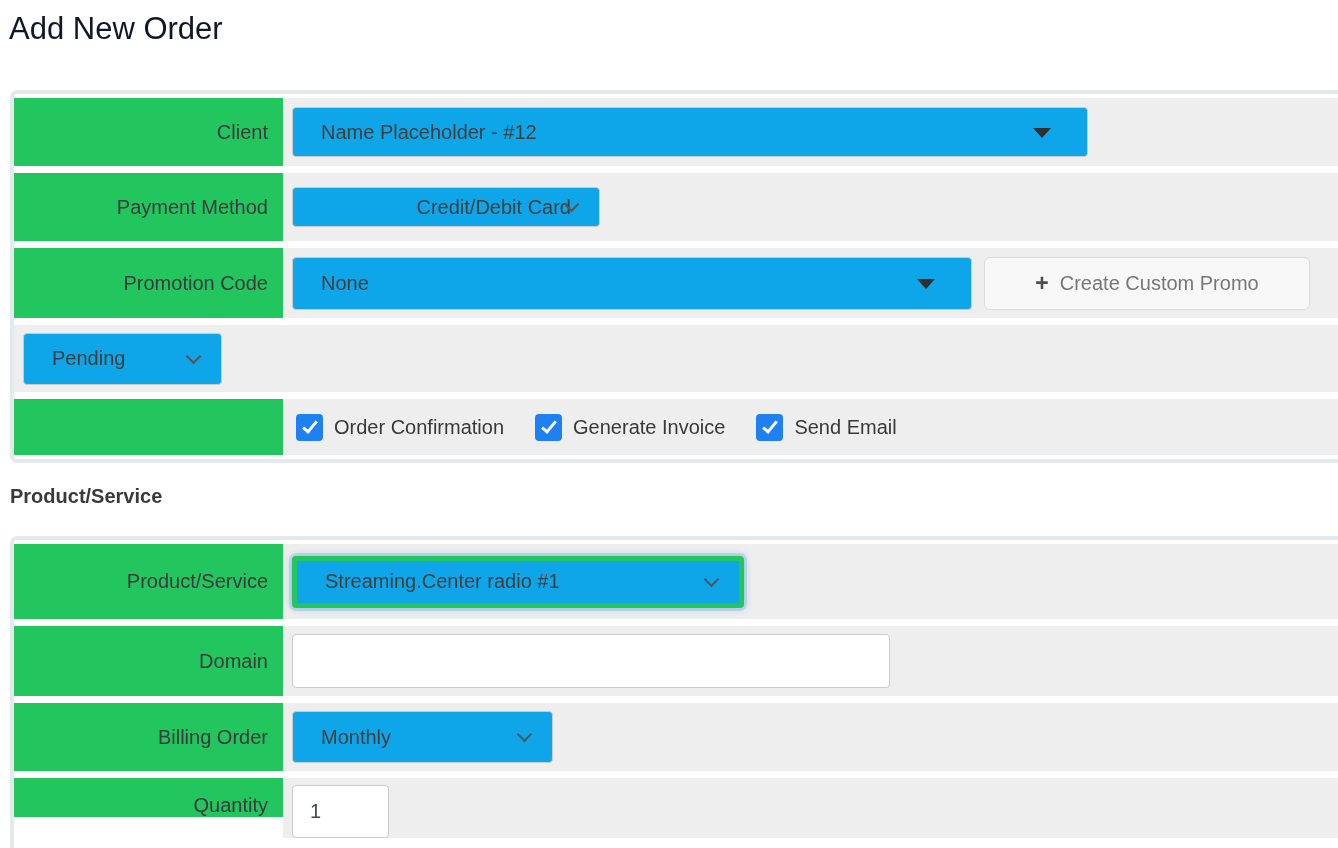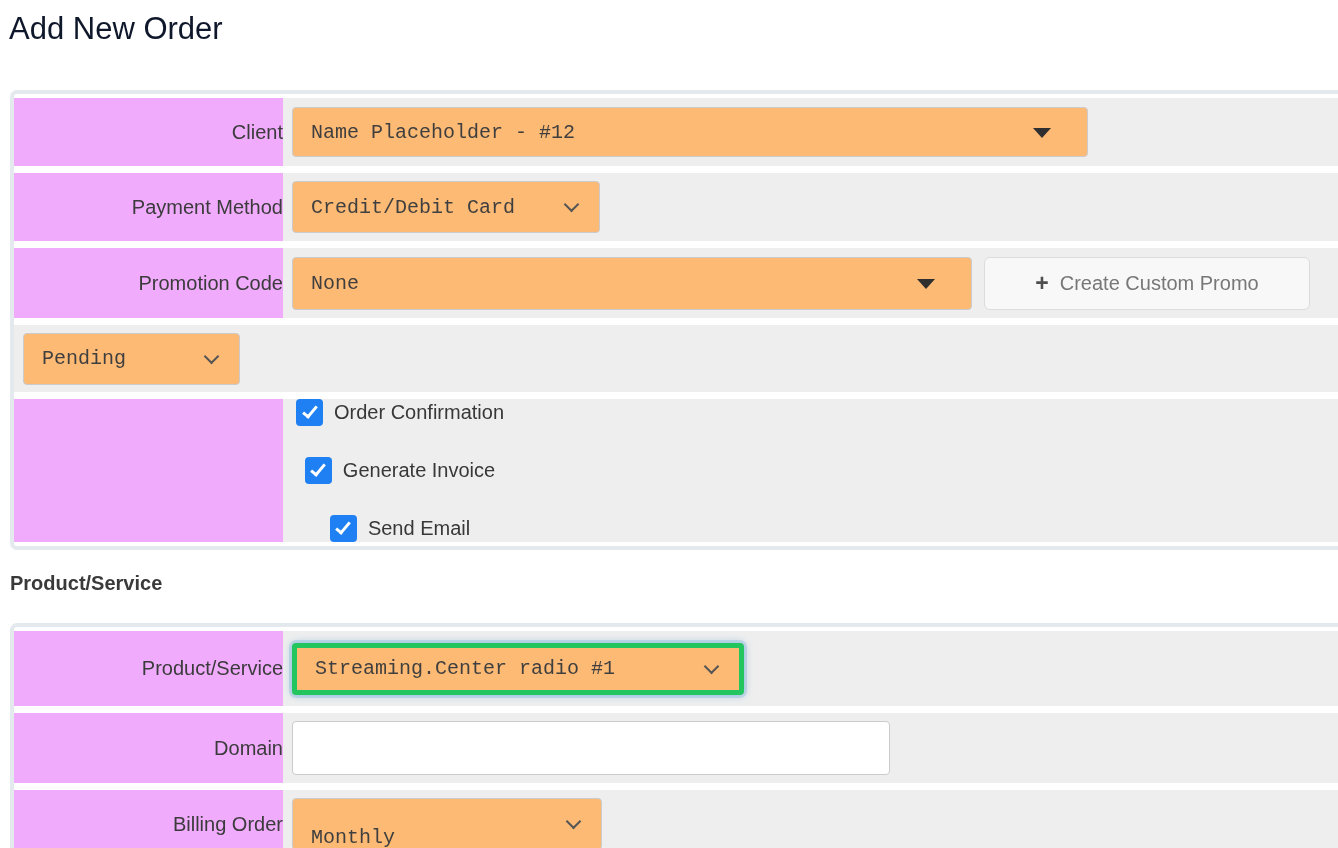--- a/index.html
+++ b/index.html
@@ -30,24 +30,25 @@
   }
   .panel.first { margin-top: 42px; }
   .panel.second { margin-top: 28px; height: 420px; }
 
   .form-row { display: flex; align-items: stretch; margin-bottom: 7px; }
   .form-row:last-child { margin-bottom: 0; }
 
   .row-label {
     flex: none;
     width: 269px;
-    background: #f0abfc;
+    background: #22c55e;
     display: flex;
     align-items: center;
     justify-content: flex-end;
+    padding-right: 15px;
     font-size: 20px;
     color: #3b3b3b;
   }
   .row-field {
     flex: 1;
     background: #eeeeee;
     display: flex;
     align-items: center;
     padding: 0 9px;
   }
@@ -61,31 +62,30 @@
   .h-product  { min-height: 75px; }
   .h-domain   { min-height: 70px; }
   .h-billing  { min-height: 68px; }
   .h-quantity { min-height: 120px; align-items: flex-start; }
   .h-quantity .row-label { align-items: flex-start; padding-top: 16px; }
   .h-quantity .row-field { align-items: flex-start; padding-top: 7px; }
 
   
   .control {
     position: relative;
-    background: #fdba74;
+    background: #0ea5e9;
     border: 1px solid #cbcbcb;
     border-radius: 4px;
     display: flex;
     align-items: center;
-    padding: 0 18px;
+    padding: 0 28px;
     font-size: 20px;
     color: #3f3f3f;
     white-space: nowrap;
     overflow: hidden;
-    font-family: Liberation Mono, monospace;
   }
   .dropdown-caret {
     position: absolute;
     right: 36px;
     top: 50%;
     margin-top: -4px;
     width: 0; height: 0;
     border-left: 9px solid transparent;
     border-right: 9px solid transparent;
     border-top: 10px solid #2f2f2f;
@@ -94,29 +94,29 @@
     position: absolute;
     right: 22px;
     top: 50%;
     width: 11px; height: 11px;
     border-right: 2px solid #555;
     border-bottom: 2px solid #555;
     transform: translateY(-8px) rotate(45deg);
   }
 
   .client-box  { width: 796px; height: 50px; }
-  .payment-box { width: 308px; height: 52px; }
+  .payment-box { width: 308px; height: 40px; justify-content: flex-end; }
   .promo-box   { width: 680px; height: 53px; }
-  .status-box  { width: 217px; height: 52px; }
+  .status-box  { width: 199px; height: 52px; }
   .product-box {
     width: 452px; height: 52px;
     border: 5px solid #22c55e;
     box-shadow: 0 0 0 3px rgba(120,175,220,0.30), 0 0 9px rgba(82,160,210,0.55);
   }
-  .billing-box { width: 310px; height: 52px; align-items: flex-end; }
+  .billing-box { width: 261px; height: 52px; }
 
   input.text-input {
     background: #ffffff;
     border: 1px solid #cbcbcb;
     border-radius: 4px;
     font-family: inherit;
     font-size: 20px;
     color: #3f4856;
     padding: 0 17px;
     outline: none;
@@ -135,21 +135,21 @@
     align-items: center;
     justify-content: center;
     gap: 11px;
     font-family: inherit;
     font-size: 20px;
     color: #777777;
     cursor: pointer;
   }
   .plus-glyph { font-size: 23px; font-weight: 700; color: #4e4e4e; line-height: 1; }
 
-  .checkbox-group { display: flex; align-items: center; gap: 31px; padding-left: 4px; flex-direction: column; }
+  .checkbox-group { display: flex; align-items: center; gap: 31px; padding-left: 4px; }
   .checkbox-item  { display: flex; align-items: center; gap: 11px; cursor: pointer; }
   .checkbox-box {
     width: 27px; height: 27px;
     background: #1e80f2;
     border-radius: 4px;
     display: flex;
     align-items: center;
     justify-content: center;
     flex: none;
   }

